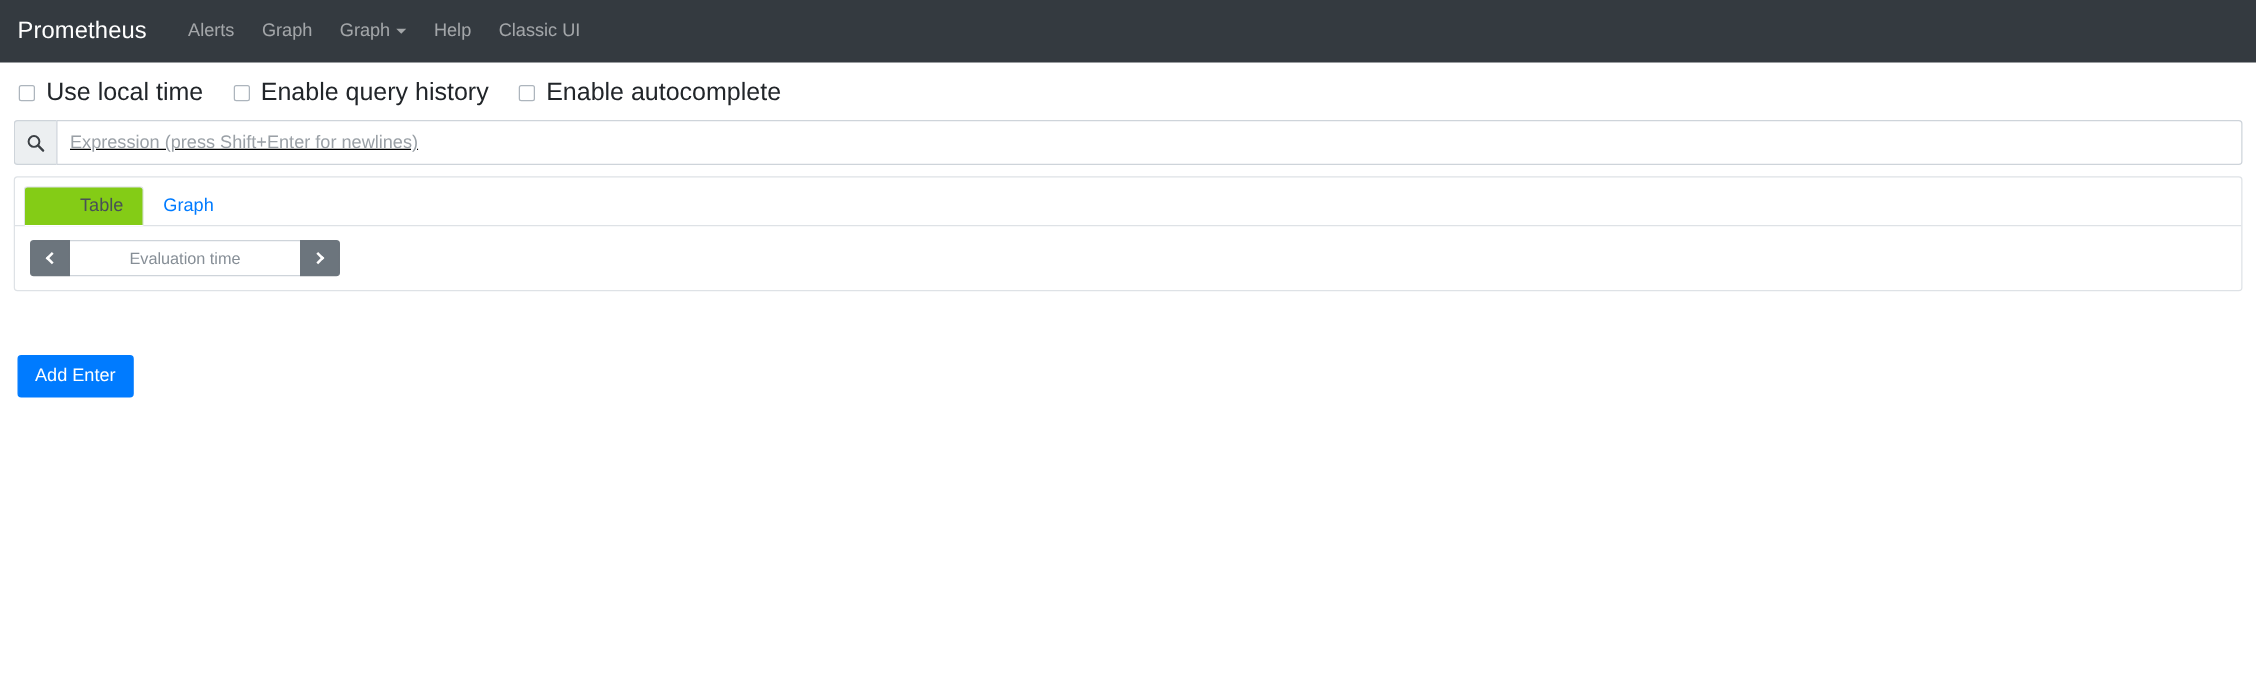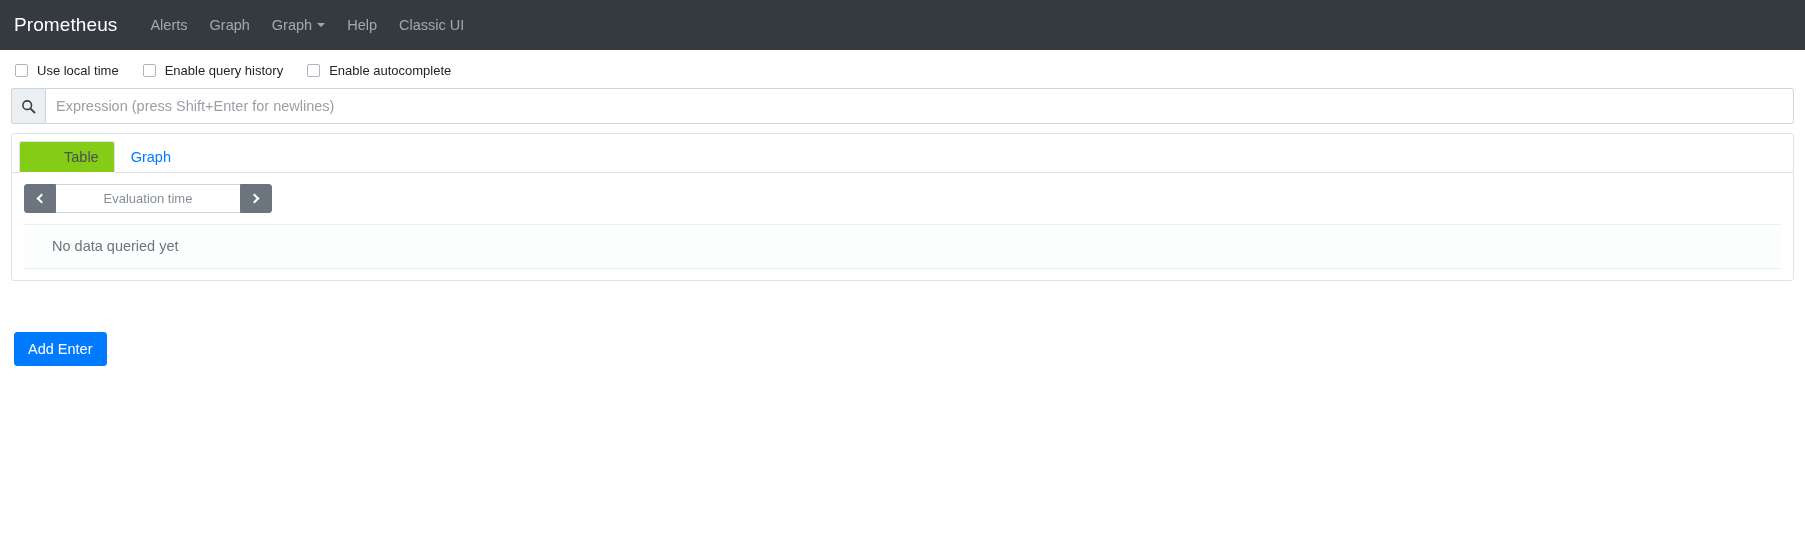--- a/index.html
+++ b/index.html
@@ -73,32 +73,33 @@
   .check-box {
     width: 13px;
     height: 13px;
     border: 1px solid #adb5bd;
     border-radius: 2px;
     background: #fff;
     margin-right: 9px;
     flex: none;
   }
   .check-label {
-    font-size: 13px;
+    font-size: 20px;
     color: #212529;
     white-space: nowrap;
   }
 
   
   .expr-group {
     display: flex;
     align-items: stretch;
     height: 36px;
     margin: 0 0 9px 0;
     width: 1783px;
+    text-decoration: underline;
   }
   .expr-icon-btn {
     width: 34px;
     background: #eceff1;
     border: 1px solid #ced4da;
     border-right: none;
     border-radius: 3px 0 0 3px;
     display: flex;
     align-items: center;
     justify-content: center;
@@ -278,21 +279,20 @@
       <div class="eval-group">
         <div class="eval-btn left">
           <span class="chev left"></span>
         </div>
         <div class="eval-display">Evaluation time</div>
         <div class="eval-btn right">
           <span class="chev right"></span>
         </div>
       </div>
 
-      <div class="nodata">No data queried yet</div>
 
     </div>
   </div>
 
   
   <button class="add-panel-btn">Add Enter</button>
 
 </div>
 
 </body></html>

